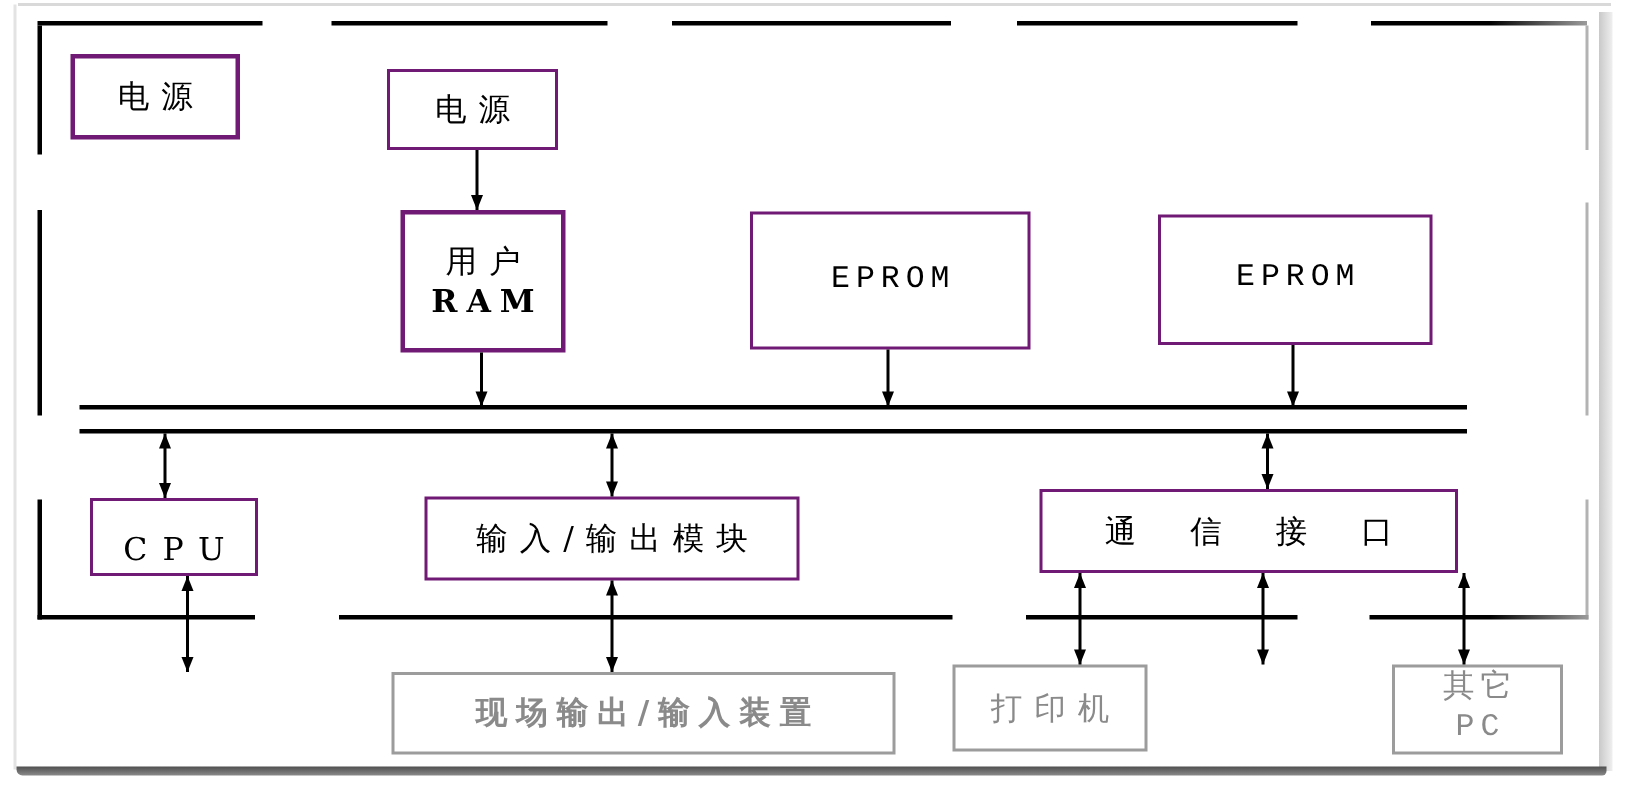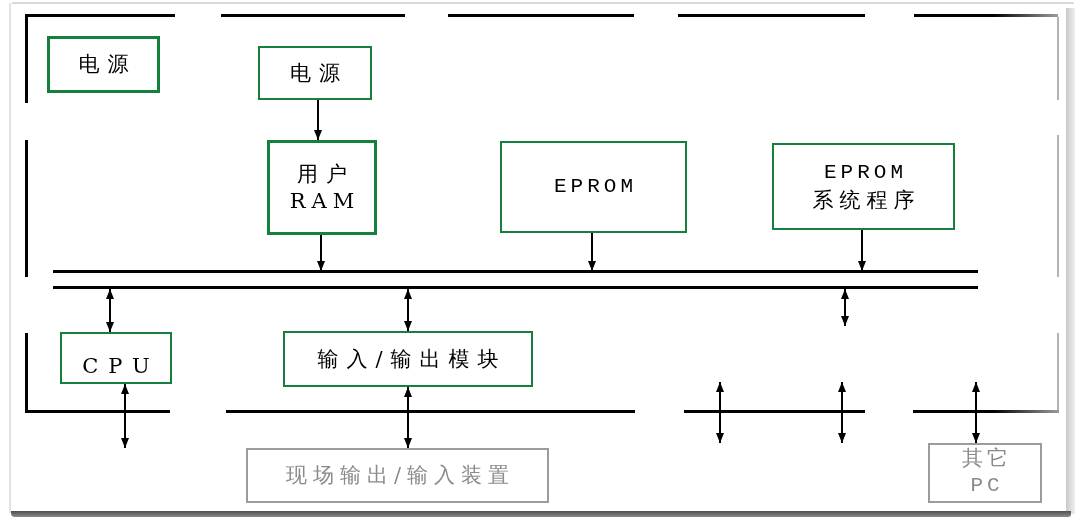--- a/index.html
+++ b/index.html
@@ -1,28 +1,28 @@
 <!DOCTYPE html>
 <html><head>
 <meta charset="utf-8">
 <style>
   html,body{margin:0;padding:0;background:#fff;}
   .canvas{position:relative;width:1090px;height:530px;background:#ffffff;overflow:hidden;
           font-family:"Liberation Sans",sans-serif;}
   
   .edge{position:absolute;}
   
-  .box{position:absolute;box-sizing:border-box;border:2px solid #15803d;background:#fff;
+  .box{position:absolute;box-sizing:border-box;border:2px solid #701a75;background:#fff;
        display:flex;flex-direction:column;align-items:center;justify-content:center;
        text-align:center;color:#000;font-family:"DejaVu Serif","Liberation Serif",serif;
        font-size:21px;line-height:1.25;}
   .box.thick{border-width:3px;}
   .box.muted{border-color:#9c9c9c;color:#8a8a8a;}
   .ls4{letter-spacing:4px;margin-right:-4px;font-family:Liberation Mono, monospace;}
-  .ls6{letter-spacing:6px;margin-right:-6px;}
+  .ls6{letter-spacing:6px;margin-right:-6px;font-weight:bold;}
   .ls8{letter-spacing:8px;margin-right:-8px;}
   .ls10{letter-spacing:10px;margin-right:-10px;margin-top:16px;}
   .ls36{letter-spacing:36px;margin-right:-36px;}
   
   .vline{position:absolute;width:2px;background:#000;}
   .hseg{position:absolute;height:3px;background:#000;}
   .vseg{position:absolute;width:3px;background:#000;}
   .hseg.gray-fade{background:linear-gradient(to right,#000 55%,#9b9b9b);}
   .vseg.shadowed{width:2px;background:#b3b3b3;}
   .busline{position:absolute;height:3px;background:#000;}
@@ -92,32 +92,37 @@
   </div>
   <div class="box thick" style="left:267px;top:140px;width:110px;height:95px;">
     <span class="ls8">用户</span>
     <span class="ls6">RAM</span>
   </div>
   <div class="box" style="left:500px;top:141px;width:187px;height:92px;">
     <span class="ls4">EPROM</span>
   </div>
   <div class="box" style="left:772px;top:143px;width:183px;height:87px;">
     <span class="ls4">EPROM</span>
-    <span class="ls6">系统程序</span>
   </div>
 
   <div class="box" style="left:60px;top:332px;width:112px;height:52px;">
     <span class="ls10">CPU</span>
   </div>
   <div class="box" style="left:283px;top:331px;width:250px;height:56px;">
     <span class="ls8">输入/输出模块</span>
   </div>
+  <div class="box" style="left:693px;top:326px;width:279px;height:56px;">
+    <span class="ls36">通信接口</span>
+  </div>
 
-  <div class="box muted" style="left:246px;top:448px;width:303px;height:55px;justify-content:center;">
+  <div class="box muted" style="left:261px;top:448px;width:336px;height:55px;justify-content:center;">
     <span class="ls6">现场输出/输入装置</span>
+  </div>
+  <div class="box muted" style="left:635px;top:443px;width:130px;height:58px;">
+    <span class="ls8">打印机</span>
   </div>
   <div class="box muted" style="left:928px;top:443px;width:114px;height:60px;">
     <span class="ls4">其它</span>
     <span class="ls4">PC</span>
   </div>
 
   <div>
     <div class="vline" style="left:317px;top:100px;height:40px;"></div>
     <div class="arr down" style="left:314px;top:130px;"></div>
   </div>

